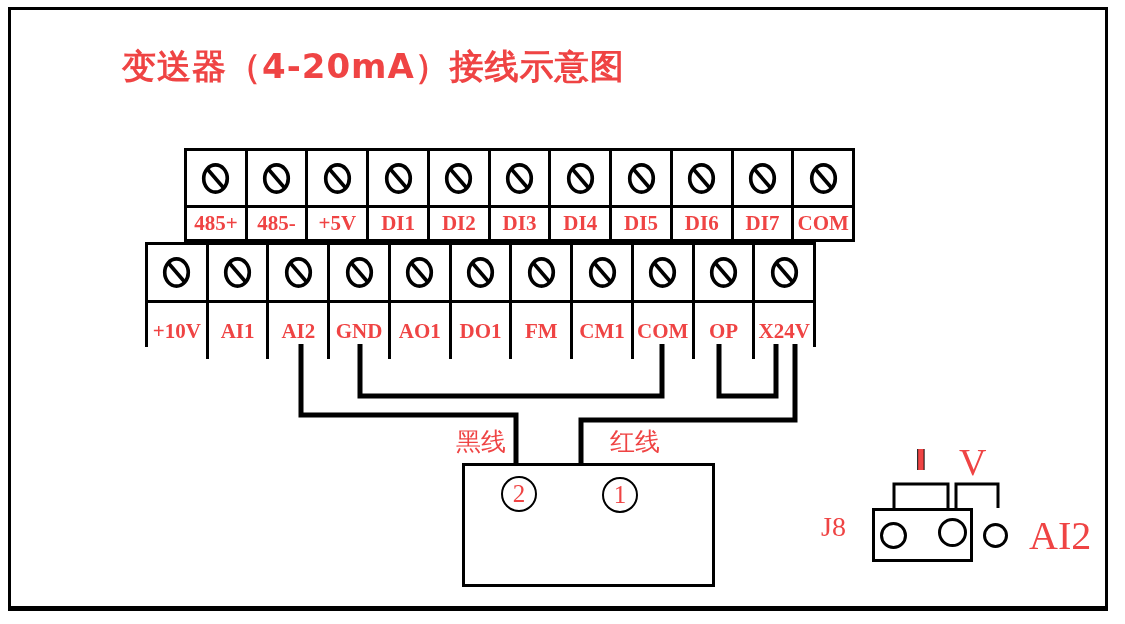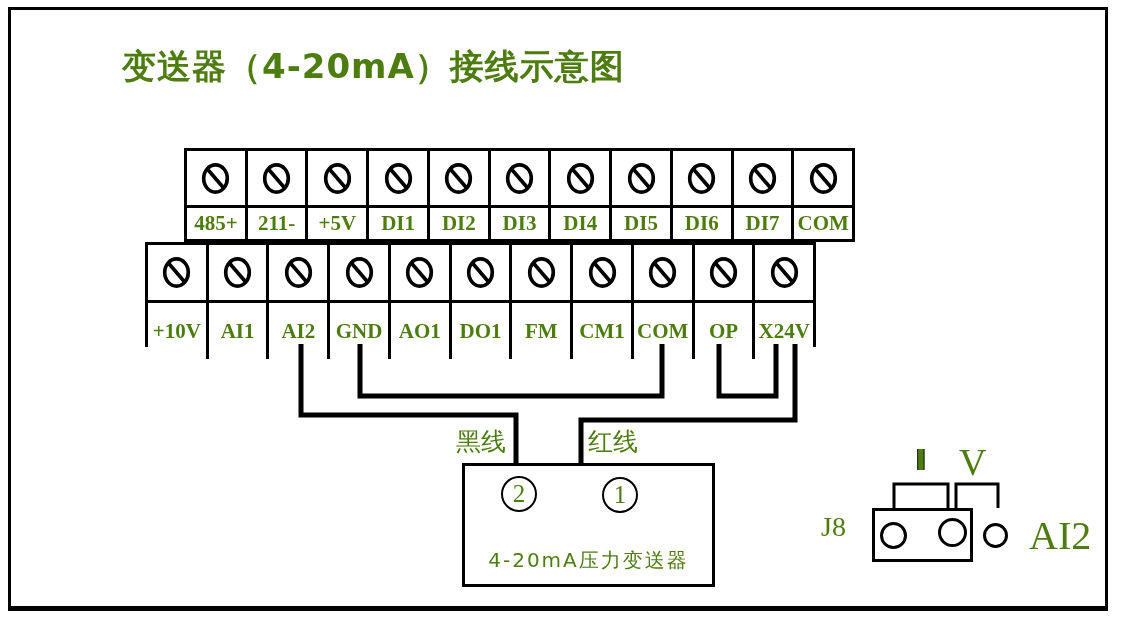--- a/index.html
+++ b/index.html
@@ -1,17 +1,17 @@
 <!DOCTYPE html>
 <html><head>
 <meta charset="utf-8">
 <style>
   html,body{margin:0;padding:0;background:#fff;}
   #page{position:relative;width:1125px;height:624px;background:#ffffff;overflow:hidden;
-        font-family:"DejaVu Sans",sans-serif;color:#4d7c0f;}
+        font-family:"DejaVu Sans",sans-serif;color:#ef4444;}
   #frame{position:absolute;left:8px;top:7px;width:1100px;height:604px;
          border:3px solid #000;border-bottom-width:5px;box-sizing:border-box;}
   #title{position:absolute;left:122px;top:44px;font-size:34px;font-weight:bold;
          letter-spacing:1px;white-space:nowrap;}
 
   
   .block{position:absolute;border:3px solid #000;box-sizing:border-box;background:#fff;}
   #top-block{left:184px;top:148px;width:671px;height:94px;}
   #bottom-block{left:145px;top:242px;width:671px;height:105px;}
   .trow{display:flex;width:100%;}
@@ -25,21 +25,21 @@
   #bottom-block .label-row .cell{height:56px;}
   .label-row .cell{font-family:"Liberation Serif",serif;font-weight:bold;font-size:21px;
                    white-space:nowrap;overflow:visible;}
   .screw{width:29px;height:33px;display:block;}
   .screw ellipse{fill:none;stroke:#000;stroke-width:4;}
   .screw line{stroke:#000;stroke-width:4;}
 
   
   .wire-label{position:absolute;font-size:25px;font-weight:normal;white-space:nowrap;}
   #black-wire-label{left:456px;top:425px;}
-  #red-wire-label{left:588px;top:425px;}
+  #red-wire-label{left:610px;top:425px;}
 
   
   #transmitter{position:absolute;left:462px;top:463px;width:253px;height:124px;
                border:3px solid #000;box-sizing:border-box;background:#fff;}
   .circle-num{position:absolute;width:36px;height:36px;border:2.5px solid #000;
               border-radius:50%;box-sizing:border-box;display:flex;align-items:center;
               justify-content:center;font-family:"Liberation Serif",serif;font-size:25px;}
   #term2{left:36px;top:10px;}
   #term1{left:137px;top:11px;}
   #transmitter-label{position:absolute;left:0;right:0;bottom:10px;text-align:center;
@@ -136,21 +136,21 @@
         </div>
       <div class="cell">
           <svg class="screw" viewBox="0 0 32 36">
             <ellipse cx="16" cy="18" rx="13" ry="15"></ellipse>
             <line x1="7" y1="7.5" x2="25" y2="28.5"></line>
           </svg>
         </div>
     </div>
     <div class="trow label-row">
       <div class="cell">485+</div>
-      <div class="cell">211-</div>
+      <div class="cell">485-</div>
       <div class="cell">+5V</div>
       <div class="cell">DI1</div>
       <div class="cell">DI2</div>
       <div class="cell">DI3</div>
       <div class="cell">DI4</div>
       <div class="cell">DI5</div>
       <div class="cell">DI6</div>
       <div class="cell">DI7</div>
       <div class="cell">COM</div>
     </div>
@@ -248,21 +248,20 @@
     <polyline class="bracket" points="894,508 894,484 948,484 948,508"></polyline>
     <polyline class="bracket" points="956,508 956,484 998,484 998,508"></polyline>
   </svg>
 
   <div class="wire-label" id="black-wire-label">黑线</div>
   <div class="wire-label" id="red-wire-label">红线</div>
 
   <div id="transmitter">
     <div class="circle-num" id="term2">2</div>
     <div class="circle-num" id="term1">1</div>
-    <div id="transmitter-label">4-20mA压力变送器</div>
   </div>
 
   <div class="serif-big" id="j8-label">J8</div>
   <div id="jumper-block"></div>
   <div class="pin" id="pin1"></div>
   <div class="pin" id="pin2"></div>
   <div class="pin" id="pin3"></div>
   <div id="i-label">I</div>
   <div class="serif-big" id="v-label">V</div>
   <div class="serif-big" id="ai2-label">AI2</div>

